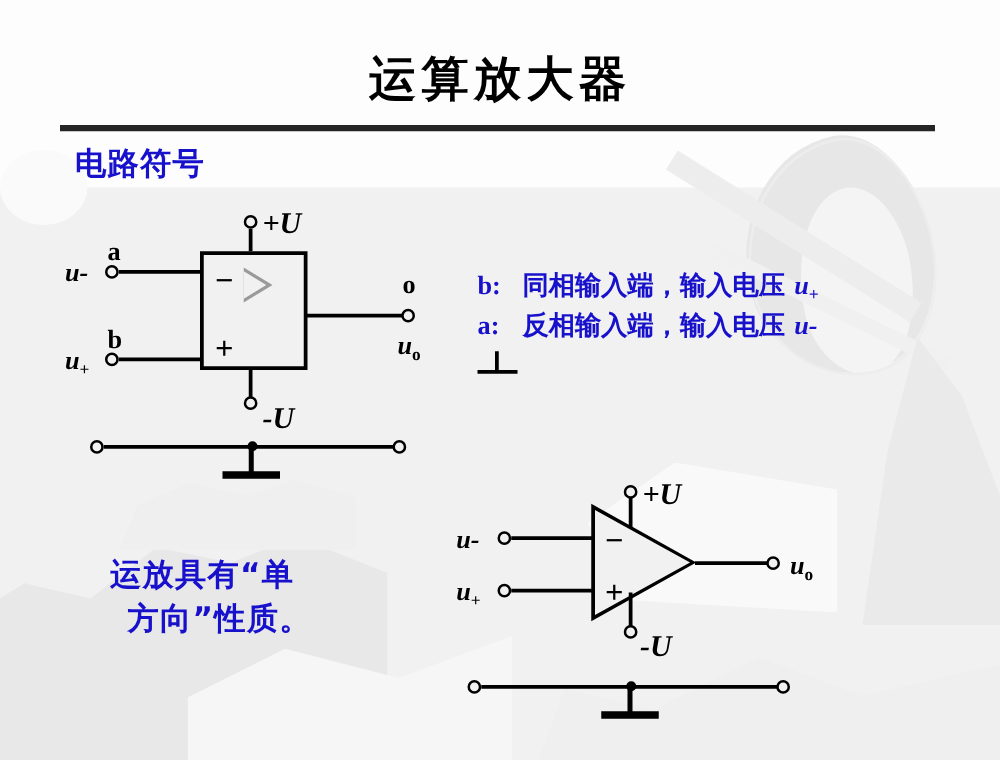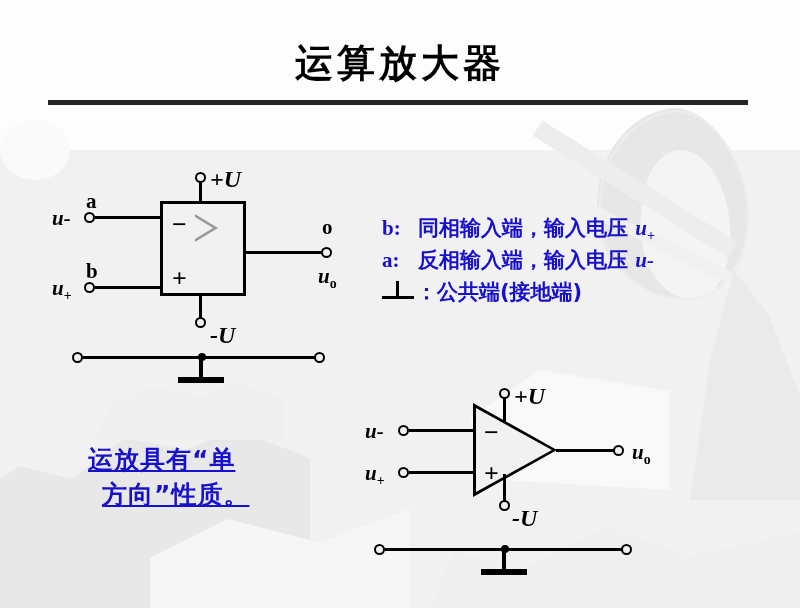--- a/index.html
+++ b/index.html
@@ -97,21 +97,21 @@
   
   .blue{color:#1811cc;}
   #subtitle{
     position:absolute;left:60px;top:114px;
     font-family:"DejaVu Sans",sans-serif;
     font-weight:bold;font-size:25px;letter-spacing:1px;
   }
   #note{
     position:absolute;left:88px;top:442px;width:230px;
     font-family:"DejaVu Sans",sans-serif;
-    font-weight:bold;font-size:25px;line-height:35px;letter-spacing:1px;text-decoration:underline;
+    font-weight:bold;font-size:25px;line-height:35px;letter-spacing:1px;
   }
   #note .l2{display:block;margin-left:14px;}
 
   
   #legend{
     position:absolute;left:382px;top:212px;width:410px;
     font-family:"DejaVu Sans",sans-serif;
     font-size:21px;font-weight:bold;color:#1811cc;
     line-height:32px;
   }
@@ -199,20 +199,21 @@
   <div class="wm wm-hill-left"></div>
   <div class="wm wm-hill-left2"></div>
   <div class="wm wm-white-mid"></div>
   <div class="wm wm-ground-right"></div>
   <div class="wm wm-blob-lt"></div>
   <div class="wm wm-soft"></div>
 
   <div id="title">运算放大器</div>
   <div id="title-rule"></div>
 
+  <div id="subtitle" class="blue">电路符号</div>
 
   <div>
 
     <div class="term" style="left:195px;top:172px;"></div>
     <div class="wire wv" style="left:199px;top:183px;height:20px;"></div>
     <div class="lbl it" style="left:210px;top:166px;font-size:24px;">+U</div>
 
     <div id="opbox">
       <div class="sign" style="left:9px;top:8px;">−</div>
       <div class="sign" style="left:9px;top:62px;">+</div>
@@ -297,21 +298,21 @@
   </div>
 
   <div id="legend">
     <span class="row">
       <span class="key">b:</span><span>同相输入端，输入电压 </span><span class="tail">u</span><sub>+</sub>
     </span>
     <span class="row">
       <span class="key">a:</span><span>反相输入端，输入电压 </span><span class="tail">u</span><span class="tail">-</span>
     </span>
     <span class="row">
-      <span class="gndglyph"><i class="v"></i><i class="h"></i></span><span>：公共端(接地端)</span>
+      <span class="gndglyph"><i class="v"></i><i class="h"></i></span>
     </span>
   </div>
 
   <div id="note" class="blue">
     <span>运放具有“单</span>
     <span class="l2">方向”性质。</span>
   </div>
 
 </div>
 

